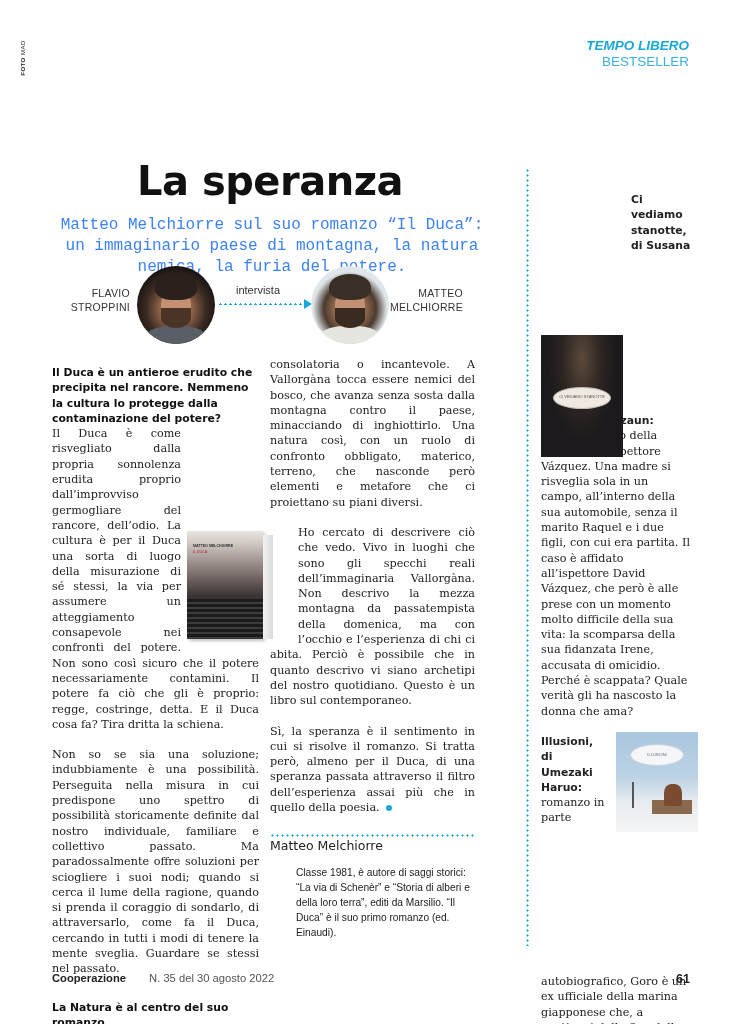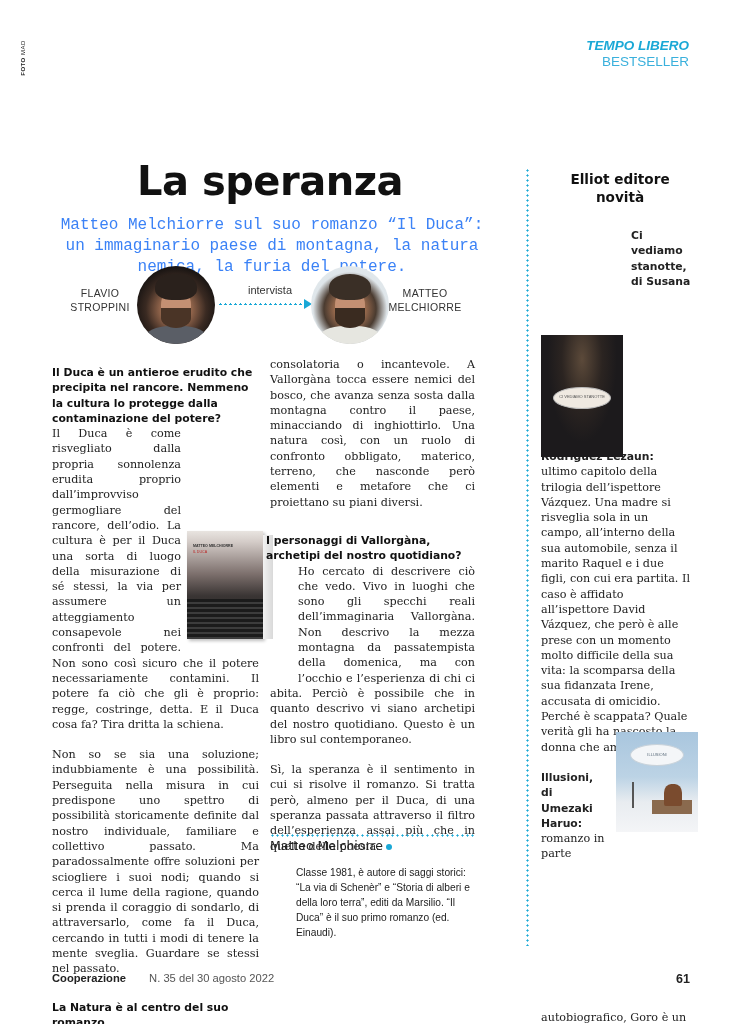--- a/index.html
+++ b/index.html
@@ -22,33 +22,33 @@
   .section-tag .t2 { font-size: 13.5px; color: #3ab0dc; display: block; }
 
   .headline { position: absolute; left: 40px; width: 460px; top: 158px; text-align: center;
     font-family: "DejaVu Sans", sans-serif; font-weight: 700; font-size: 40px; letter-spacing: -0.5px; color: #111; }
 
   .deck { position: absolute; left: 52px; width: 440px; top: 215px; text-align: center;
     font-family: Liberation Mono, monospace; font-size: 16px; line-height: 21px; color: #3b82f6; }
 
   .byline { position: absolute; left: 40px; top: 262px; width: 460px; height: 90px; }
   .byline .name { position: absolute; font-family: "Liberation Sans", sans-serif; font-size: 10.5px; line-height: 14px; color: #333; letter-spacing: 0.3px; }
-  .byline .name.left { left: 30px; top: 24px; text-align: center; width: 60px; }
-  .byline .name.right { left: 340px; top: 24px; text-align: center; width: 90px; }
+  .byline .name.left { left: 30px; top: 24px; text-align: right; width: 60px; }
+  .byline .name.right { left: 333px; top: 24px; text-align: right; width: 90px; }
   .avatar { position: absolute; width: 78px; height: 78px; border-radius: 50%; overflow: hidden; }
   .avatar.one { left: 97px; top: 4px; background: radial-gradient(circle at 50% 55%, #b58a6c 0%, #8e6249 28%, #3a2a22 52%, #141110 75%); }
   .avatar.two { left: 271px; top: 4px; background: radial-gradient(circle at 50% 55%, #c8987a 0%, #9c6c4e 25%, #4a3b30 45%, #dfe6ea 64%, #e8eef1 100%); }
   .avatar .hair { position: absolute; left: 18px; top: 8px; width: 42px; height: 26px; border-radius: 50% 50% 40% 40%; background: #2a211c; }
   .avatar .face { position: absolute; left: 24px; top: 22px; width: 30px; height: 38px; border-radius: 45%; background: #c49073; }
   .avatar .beard { position: absolute; left: 24px; top: 42px; width: 30px; height: 20px; border-radius: 0 0 50% 50%; background: #4a3426; }
   .avatar .body { position: absolute; left: 8px; top: 60px; width: 62px; height: 30px; border-radius: 40% 40% 0 0; background: #5a5e66; }
   .avatar.two .body { background: #e6e6e0; }
   .avatar.two .hair { background: #3a2f26; }
   .avatar.two .beard { background: #3a2b20; }
-  .byline .verb { position: absolute; left: 196px; top: 22px; font-family: "Liberation Sans", sans-serif; font-size: 11px; color: #333; margin-left: 12px; }
+  .byline .verb { position: absolute; left: 196px; top: 22px; font-family: "Liberation Sans", sans-serif; font-size: 11px; color: #333; }
   .byline .arrow { position: absolute; left: 178px; top: 41px; width: 90px; height: 2px;
     background-image: radial-gradient(circle, #1aa8d6 1px, transparent 1.3px); background-size: 5px 3px; }
   .byline .arrow-head { position: absolute; left: 264px; top: 37px; width: 0; height: 0;
     border-left: 8px solid #1aa8d6; border-top: 5px solid transparent; border-bottom: 5px solid transparent; }
 
   .col { position: absolute; font-family: "DejaVu Serif", serif; font-size: 11.2px; line-height: 15.3px; color: #222; }
   .col p { text-align: justify; hyphens: auto; }
   .q { font-family: "DejaVu Sans", sans-serif; font-weight: 700; font-size: 10.8px; line-height: 15.3px; color: #111; margin-top: 8px; }
   .gap { height: 15px; }
 
@@ -155,37 +155,35 @@
   <div class="gap"></div>
   <p>Non so se sia una soluzione; indubbiamente è una possibilità. Perseguita nella misura in cui predispone uno spettro di possibilità storicamente definite dal nostro individuale, familiare e collettivo passato. Ma paradossalmente offre soluzioni per sciogliere i suoi nodi; quando si cerca il lume della ragione, quando si prenda il coraggio di sondarlo, di attraversarlo, come fa il Duca, cercando in tutti i modi di tenere la mente sveglia. Guardare se stessi nel passato.</p>
   <div class="gap"></div>
   <div class="q">La Natura è al centro del suo romanzo...</div>
 
 </div>
 
 <div class="col col2">
   <p>consolatoria o incantevole. A Vallorgàna tocca essere nemici del bosco, che avanza senza sosta dalla montagna contro il paese, minacciando di inghiottirlo. Una natura così, con un ruolo di confronto obbligato, materico, terreno, che nasconde però elementi e metafore che ci proiettano su piani diversi.</p>
   <div class="gap"></div>
-  <div class="q" style="margin-left:-4px;">I personaggi di Vallorgàna, archetipi del nostro quotidiano?</div>
   <div class="spacer-book"></div>
   <p>Ho cercato di descrivere ciò che vedo. Vivo in luoghi che sono gli specchi reali dell’immaginaria Vallorgàna. Non descrivo la mezza montagna da passatempista della domenica, ma con l’occhio e l’esperienza di chi ci abita. Perciò è possibile che in quanto descrivo vi siano archetipi del nostro quotidiano. Questo è un libro sul contemporaneo.</p>
   <div class="gap"></div>
   <p><span>Sì, la speranza è il sentimento in cui si risolve il romanzo. Si tratta però, almeno per il Duca, di una speranza passata attraverso il filtro dell’esperienza assai più che in quello della poesia.</span><span class="end-dot"></span></p>
 </div>
 
 <div class="ritratto">
   <div class="dotted-h"></div>
   <div class="who">Matteo Melchiorre</div>
   <div class="bio">Classe 1981, è autore di saggi storici: “La via di Schenèr” e “Storia di alberi e della loro terra”, editi da Marsilio. “Il Duca” è il suo primo romanzo (ed. Einaudi).</div>
 </div>
 
 <div class="divider-v"></div>
 
 <div class="sidebar">
-  <div class="title">Elliot editore novità</div>
   <div class="body">
     <p style="text-align:left;"><span style="float: left; width: 90px; height: 124px; margin-top: 97px; shape-outside: none;"></span>
       <b>Ci vediamo stanotte, di Susana Rodríguez Lezaun:</b>
       <span>ultimo capitolo della trilogia dell’ispettore Vázquez. Una madre si risveglia sola in un campo, all’interno della sua automobile, senza il marito Raquel e i due figli, con cui era partita. Il caso è affidato all’ispettore David Vázquez, che però è alle prese con un momento molto difficile della sua vita: la scomparsa della sua fidanzata Irene, accusata di omicidio. Perché è scappata? Quale verità gli ha nascosto la donna che ama?</span>
     </p>
   </div>
   <div class="gap"></div>
   <div class="body" style="margin-top:0;">
     <p style="text-align:left;"><span style="float: right; width: 86px; height: 102px; margin-top: 138px;"></span>
       <b>Illusioni, di Umezaki Haruo:</b>

